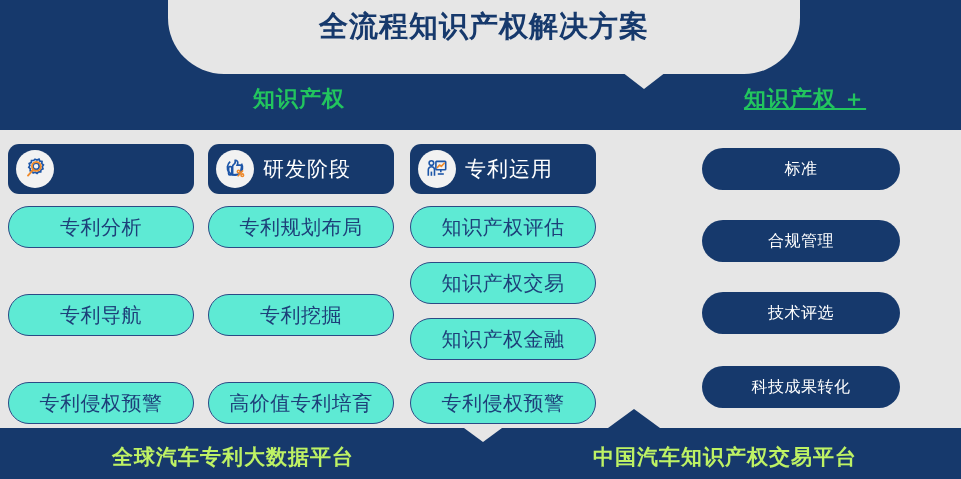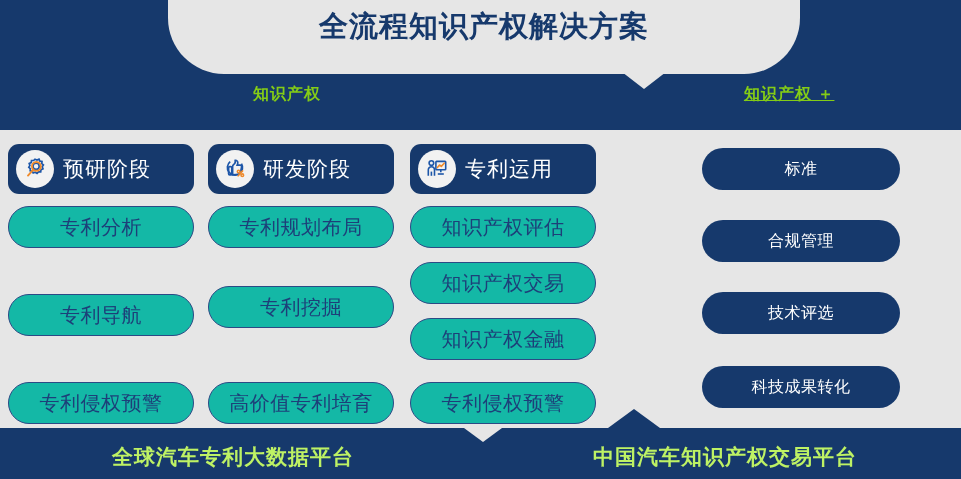--- a/index.html
+++ b/index.html
@@ -26,21 +26,21 @@
   .title{
     position:absolute;left:168px;top:8px;width:632px;
     text-align:center;
     color:#16396c;
     font-size:29px;font-weight:bold;letter-spacing:1px;
     line-height:36px;
   }
 
   
   .sec-label{
-    position:absolute;color:#84cc16;font-size:16px;font-weight:bold;
+    position:absolute;color:#22c55e;font-size:22px;font-weight:bold;
     letter-spacing:1px;
   }
   .sec-left{left:253px;top:84px;}
   .sec-right{left:744px;top:84px;text-decoration:underline;}
 
   
   .panel{
     position:absolute;left:0;top:130px;width:961px;height:298px;
     background:#e6e6e6;
   }
@@ -71,21 +71,21 @@
     color:#ffffff;font-size:21px;font-weight:normal;
     margin-left:9px;letter-spacing:1px;white-space:nowrap;
   }
 
   
   .opill{
     position:absolute;left:0;
     width:186px;height:42px;
     border:1.6px solid #2b4a85;
     border-radius:21px;
-    background:#14b8a6;
+    background:#5eead4;
     display:flex;align-items:center;justify-content:center;
     box-sizing:border-box;
   }
   .opill span{
     color:#1d3f79;font-size:20px;letter-spacing:0.5px;white-space:nowrap;
   }
 
   
   .rpill{
     position:absolute;left:702px;
@@ -146,21 +146,20 @@
             <g fill="none" stroke="#1d56a8" stroke-width="1.7">
               <path d="M15 5.2 L17 6.0 L19 5.2 L19.9 7.1 L22 7.4 L21.8 9.6 L23.4 10.9 L22.2 12.7 L23 14.8 L21 15.7 L20.7 17.8 L18.5 17.8 L17 19.4 L15.2 18.3 L13.2 19 L12.3 17.1 L10.2 16.8 L10.3 14.6 L8.8 13.3 L9.9 11.5 L9.2 9.4 L11.2 8.6 L11.5 6.5 L13.6 6.5 Z"></path>
               <circle cx="16.1" cy="12.2" r="3.1"></circle>
             </g>
             <g fill="none" stroke="#ef8b2c" stroke-width="1.9" stroke-linecap="round">
               <circle cx="16.4" cy="12.4" r="4.4"></circle>
               <line x1="13.3" y1="15.6" x2="8.0" y2="21.6"></line>
             </g>
           </svg>
         </span>
-        <span class="stage-txt">预研阶段</span>
       </div>
 
       <div class="opill" style="top:76px">
         <span>专利分析</span>
       </div>
       <div class="opill" style="top:164px">
         <span>专利导航</span>
       </div>
       <div class="opill" style="top:252px">
         <span>专利侵权预警</span>
@@ -182,21 +181,21 @@
               <line x1="22.6" y1="16.9" x2="18.2" y2="21.8"></line>
             </g>
           </svg>
         </span>
         <span class="stage-txt">研发阶段</span>
       </div>
 
       <div class="opill" style="top:76px">
         <span>专利规划布局</span>
       </div>
-      <div class="opill" style="top:156px">
+      <div class="opill" style="top:164px">
         <span>专利挖掘</span>
       </div>
       <div class="opill" style="top:252px">
         <span>高价值专利培育</span>
       </div>
     </div>
 
     <div class="col col-2">
       <div class="stage-pill">
         <span class="stage-ico">

